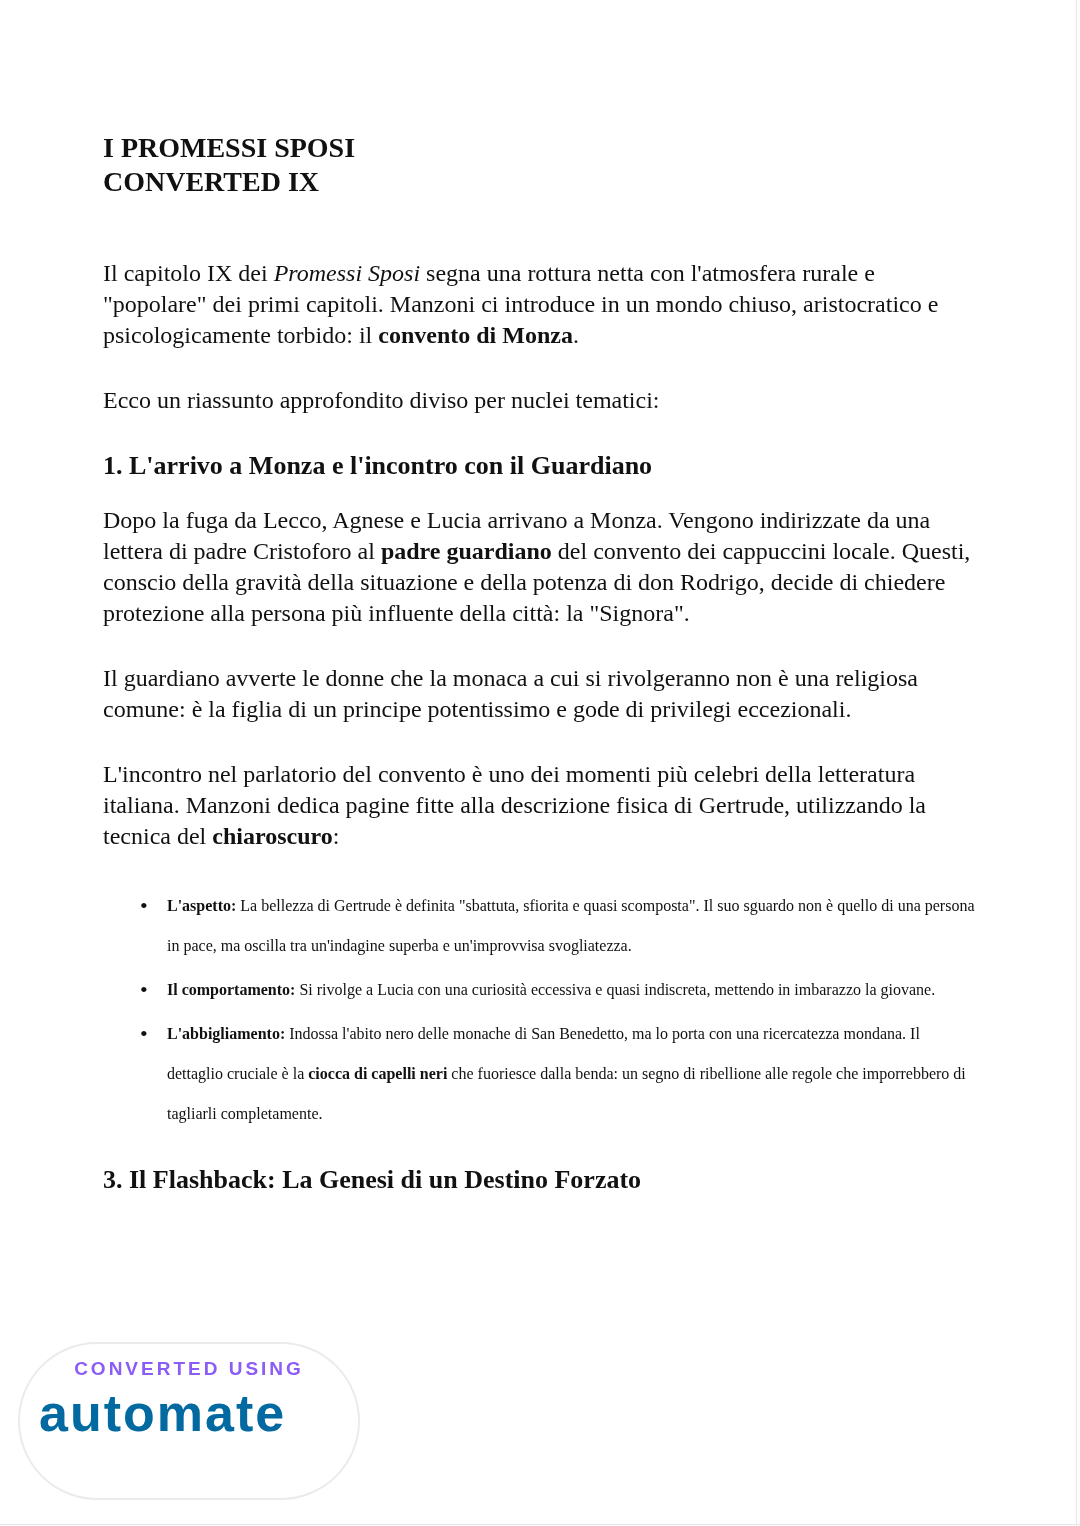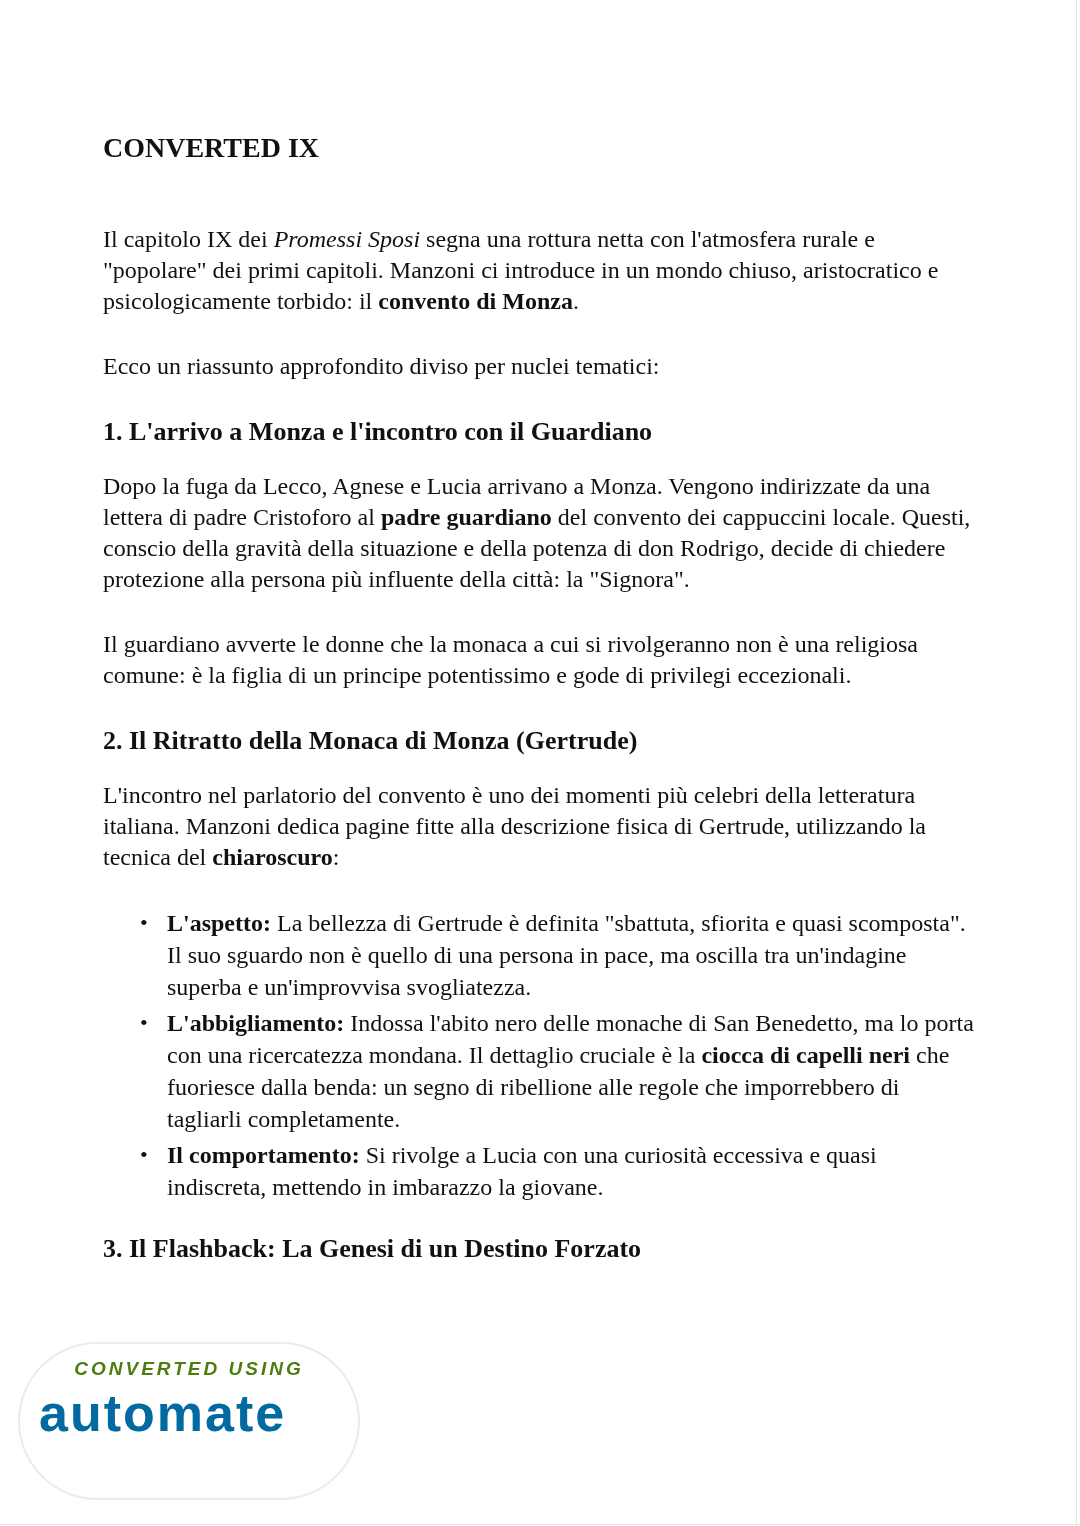--- a/index.html
+++ b/index.html
@@ -43,22 +43,22 @@
     line-height: 32px;
     font-weight: bold;
     margin: 0 0 23px 0;
   }
   .content ul {
     list-style: none;
     margin: 0 0 30px 0;
     padding: 0 0 0 64px;
   }
   .content li {
-    font-size: 24px;
-    line-height: 32px;
+    font-size: 16px;
+    line-height: 40px;
     position: relative;
     margin: 0 0 4px 0;
   }
   .content li:last-child { margin-bottom: 0; }
   .content li::before {
     content: "\2022";
     position: absolute;
     left: -27px;
     top: 0;
     font-size: 22px;
@@ -122,40 +122,40 @@
     margin-right: 5px;
     margin-bottom: 2px;
   }
 </style>
 </head>
 <body>
 
 <div class="page" style="background: rgb(255, 255, 255); color: rgb(17, 17, 17);">
 
   <div class="watermark" style="border-color: rgb(235, 235, 238);">
-    <div class="wm-converted" style="color: #4d7c0f; font-style: italic;">CONVERTED USING</div>
+    <div class="wm-converted" style="color: #8b5cf6;">CONVERTED USING</div>
     <div class="wm-brand" style="color: #0369a1;">automate</div>
   </div>
 
   <div class="content">
     <div class="doc-title">
+      <div>I PROMESSI SPOSI</div>
       <div>CONVERTED IX</div>
     </div>
     <div id="blocks">
         <p><span>Il capitolo IX dei </span><span class="i">Promessi Sposi</span><span> segna una rottura netta con l'atmosfera rurale e "popolare" dei primi capitoli. Manzoni ci introduce in un mondo chiuso, aristocratico e psicologicamente torbido: il </span><span class="b">convento di Monza</span><span>.</span></p>
         <p><span>Ecco un riassunto approfondito diviso per nuclei tematici:</span></p>
         <h2 class="heading"><span>1. L'arrivo a Monza e l'incontro con il Guardiano</span></h2>
         <p><span>Dopo la fuga da Lecco, Agnese e Lucia arrivano a Monza. Vengono indirizzate da una lettera di padre Cristoforo al </span><span class="b">padre guardiano</span><span> del convento dei cappuccini locale. Questi, conscio della gravità della situazione e della potenza di don Rodrigo, decide di chiedere protezione alla persona più influente della città: la "Signora".</span></p>
         <p><span>Il guardiano avverte le donne che la monaca a cui si rivolgeranno non è una religiosa comune: è la figlia di un principe potentissimo e gode di privilegi eccezionali.</span></p>
-        <h2 class="heading"><span>2. Il Ritratto della Monaca di Monza (Gertrude)</span></h2>
         <p><span>L'incontro nel parlatorio del convento è uno dei momenti più celebri della letteratura italiana. Manzoni dedica pagine fitte alla descrizione fisica di Gertrude, utilizzando la tecnica del </span><span class="b">chiaroscuro</span><span>:</span></p>
         <ul>
           <li><span class="b">L'aspetto:</span><span> La bellezza di Gertrude è definita "sbattuta, sfiorita e quasi scomposta". Il suo sguardo non è quello di una persona in pace, ma oscilla tra un'indagine superba e un'improvvisa svogliatezza.</span></li>
+          <li><span class="b">Il comportamento:</span><span> Si rivolge a Lucia con una curiosità eccessiva e quasi indiscreta, mettendo in imbarazzo la giovane.</span></li>
           <li><span class="b">L'abbigliamento:</span><span> Indossa l'abito nero delle monache di San Benedetto, ma lo porta con una ricercatezza mondana. Il dettaglio cruciale è la </span><span class="b">ciocca di capelli neri</span><span> che fuoriesce dalla benda: un segno di ribellione alle regole che imporrebbero di tagliarli completamente.</span></li>
-          <li><span class="b">Il comportamento:</span><span> Si rivolge a Lucia con una curiosità eccessiva e quasi indiscreta, mettendo in imbarazzo la giovane.</span></li>
         </ul>
         <h2 class="heading"><span>3. Il Flashback: La Genesi di un Destino Forzato</span></h2>
       </div>
   </div>
 
   <div class="page-edge-right"></div>
   <div class="page-edge-bottom"></div>
 
 </div>
 

